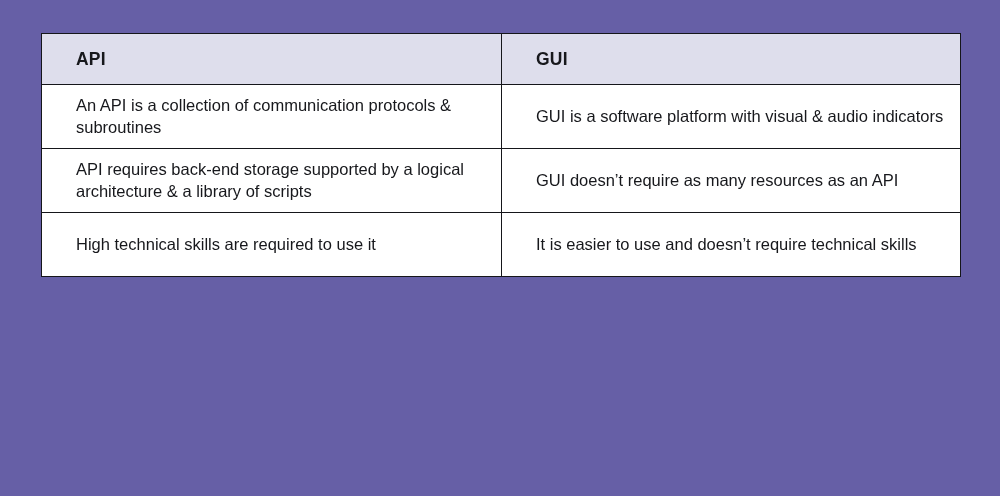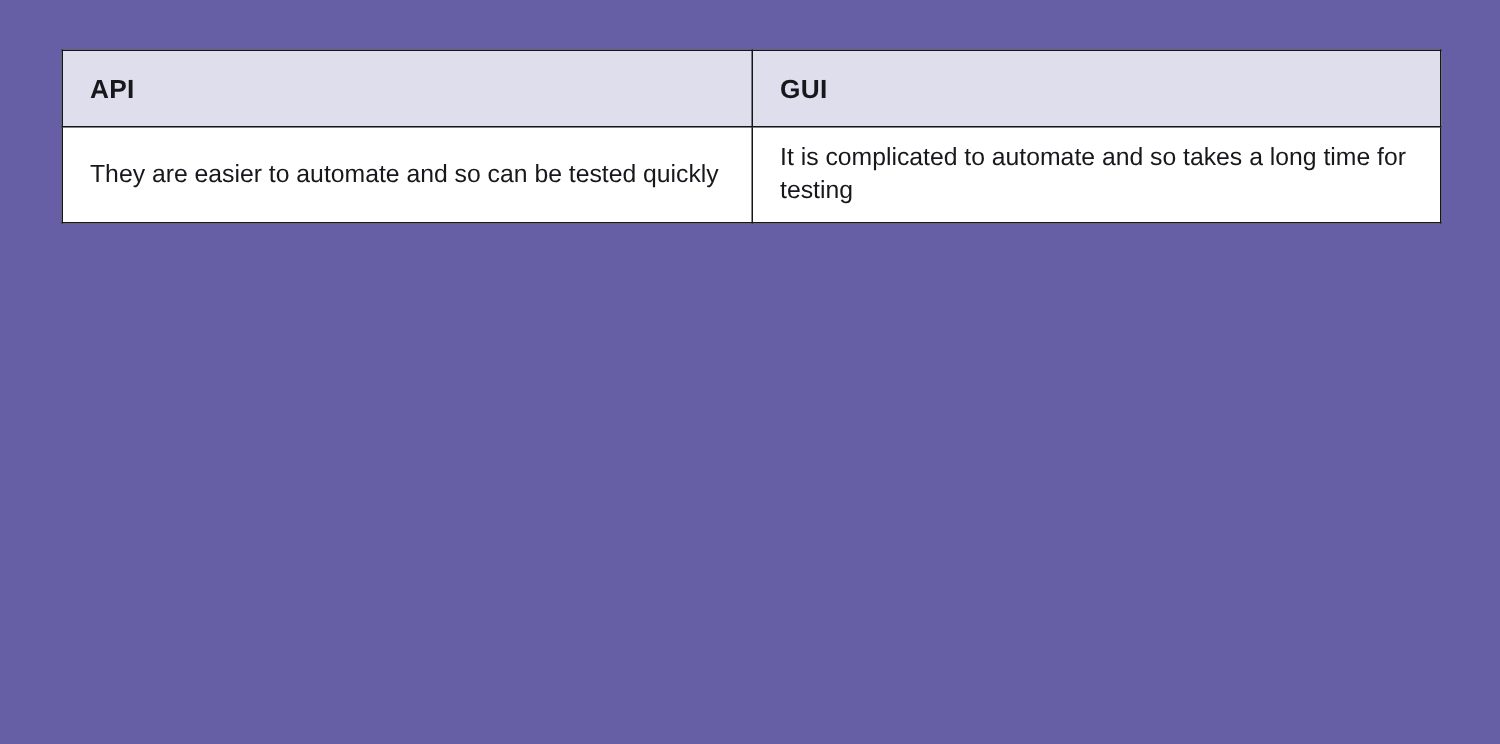--- a/index.html
+++ b/index.html
@@ -30,21 +30,21 @@
     background: #FFFFFF;
     border: 1.5px solid #15161A;
   }
 
   .compare-table col.col-left  { width: 460px; }
   .compare-table col.col-right { width: 459px; }
 
   .compare-table th,
   .compare-table td {
     border: 1.5px solid #15161A;
-    padding: 0 16px 0 18px;
+    padding: 0 16px 0 34px;
     text-align: left;
     vertical-align: middle;
     color: #17181C;
   }
 
   .compare-table thead th {
     background: #DEDEEC;
     height: 50px;
     font-size: 17.5px;
     font-weight: bold;
@@ -74,30 +74,46 @@
       <col class="col-right">
     </colgroup>
     <thead>
       <tr>
         <th>API</th>
         <th>GUI</th>
       </tr>
     </thead>
     <tbody>
 
-
-
+      <tr>
+        <td>
+          <span class="cell-text">An API is a collection of communication protocols &amp; subroutines</span>
+        </td>
+        <td>
+          <span class="cell-text">GUI is a software platform with visual &amp; audio indicators</span>
+        </td>
+      </tr>
 
 
       <tr>
         <td>
-          <span class="cell-text">They are easier to automate and so can be tested quickly</span>
+          <span class="cell-text">API requires back-end storage supported by a logical architecture &amp; a library of scripts</span>
         </td>
         <td>
-          <span class="cell-text">It is complicated to automate and so takes a long time for testing</span>
+          <span class="cell-text">GUI doesn’t require as many resources as an API</span>
         </td>
       </tr>
+
+      <tr>
+        <td>
+          <span class="cell-text">High technical skills are required to use it</span>
+        </td>
+        <td>
+          <span class="cell-text">It is easier to use and doesn’t require technical skills</span>
+        </td>
+      </tr>
+
 
 
     </tbody>
   </table>
 
 </div>
 
 </body></html>

